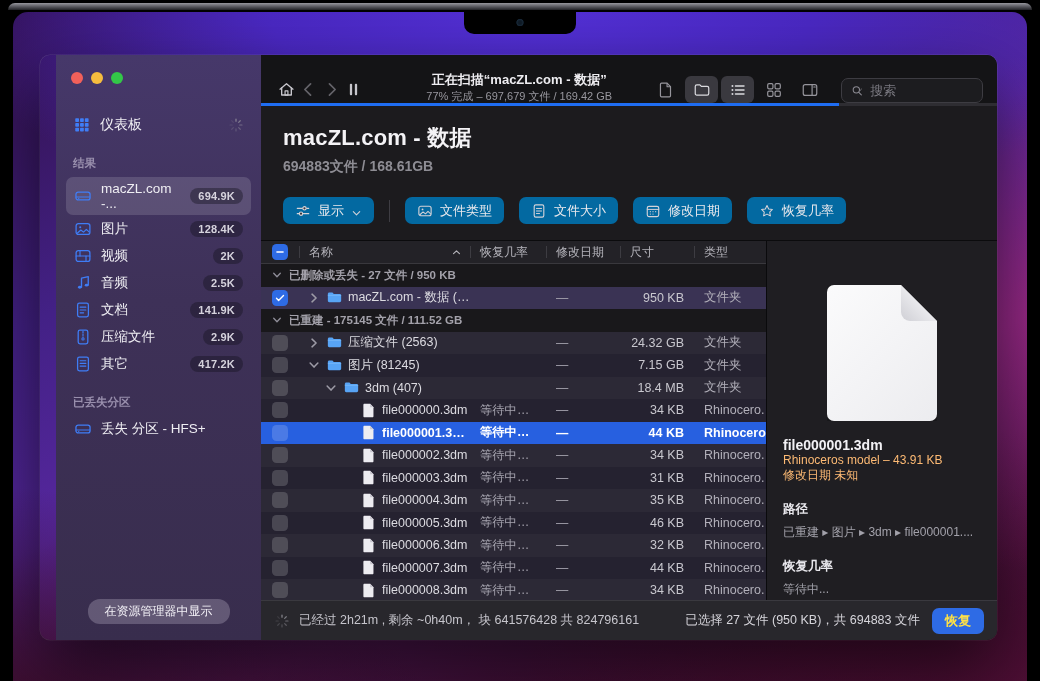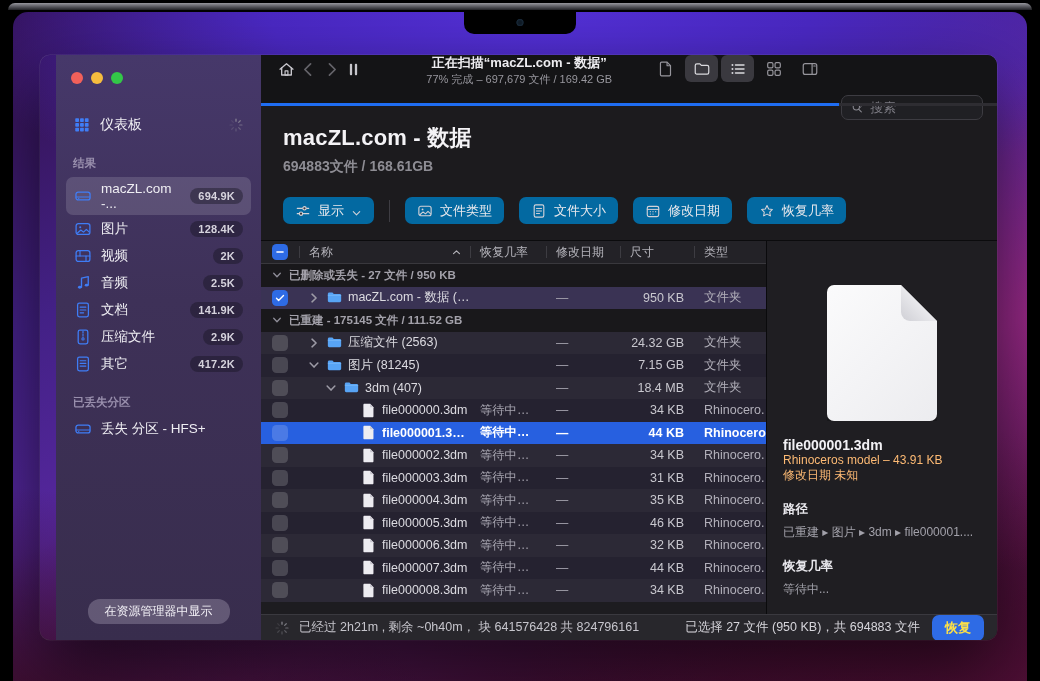--- a/index.html
+++ b/index.html
@@ -47,21 +47,21 @@
   .sort svg, .search-glyph svg, .sb-spin svg { width:100%; height:100%; display:block; }
   .badge { margin-left:auto; background:rgba(22,18,30,.42); color:#d6d3dd; font-size:11px;
     font-weight:700; padding:2px 8px; border-radius:10px; letter-spacing:.2px; }
   .side-bottom { margin-top:auto; padding-bottom:16px; display:flex; justify-content:center; }
   .reveal-btn { background:rgba(150,143,166,.45); border:none; color:#f3f1f7; font-size:12px;
     padding:4px 17px; border-radius:12px; font-family:inherit; }
 
   
   .main { flex:1; min-width:0; display:flex; flex-direction:column; background:#1c1b1e; }
 
-  .toolbar { height:48px; flex:none; background:#141416; display:flex; align-items:flex-start; padding:0 14px; }
+  .toolbar { height:48px; flex:none; background:#141416; display:flex; align-items:flex-end; padding:0 14px; }
   .tb-ic { width:28px; height:28px; display:flex; align-items:center; justify-content:center; color:#c7c6cc; }
   .tb-ic svg { width:19px; height:19px; }
   .tb-ic.dim { color:#636268; }
   .tb-title { margin-left:24px; text-align:center; line-height:1.3; min-width:260px; }
   .tb-title .t { font-size:13px; font-weight:700; color:#eeedf1; }
   .tb-title .s { font-size:11px; color:#98979e; }
   .view-group { margin-left:auto; display:flex; align-items:center; gap:3px; }
   .view-btn { width:33px; height:27px; border-radius:6px; display:flex; align-items:center; justify-content:center; color:#96959c; }
   .view-btn svg { width:18px; height:18px; }
   .view-btn.active { background:#3a393f; color:#dadade; }
@@ -128,21 +128,21 @@
     box-shadow:0 4px 10px rgba(0,0,0,.5); }
   .doc-fold { position:absolute; top:0; right:0; width:36px; height:36px;
     background:linear-gradient(to bottom left,#ffffff 0%, #ececef 45%, #cfcfd5 100%);
     clip-path:polygon(0 0, 100% 100%, 0 100%); border-radius:0 0 0 9px; }
   .dname { font-size:14px; font-weight:700; color:#f2f1f5; margin-top:8px; }
   .dmeta { font-size:12px; color:#fdba74; margin-top:0; }
   .dsec  { font-size:12.5px; font-weight:700; color:#e9e8ed; margin-top:17px; }
   .dval  { font-size:12px; color:#a2a1aa; margin-top:6px; white-space:nowrap; overflow:hidden; }
 
   
-  .statusbar { height:26px; flex:none; background:#28272c; border-top:1px solid #3a393f;
+  .statusbar { height:40px; flex:none; background:#28272c; border-top:1px solid #3a393f;
     display:flex; align-items:center; padding:0 13px; font-size:12.5px; color:#c6c5cc; }
   .sb-spin { width:16px; height:16px; color:#8f8e96; margin-right:9px; flex:none; }
   .sb-right { margin-left:auto; display:flex; align-items:center; gap:12px; color:#d6d5db; }
   .recover-btn { background:var(--accent); color:#fde047; font-weight:700; font-size:13px;
     border:none; border-radius:7px; padding:4px 13px; font-family:inherit; }
 </style>
 </head>
 <body>
 
 <div class="lid-edge"></div>

